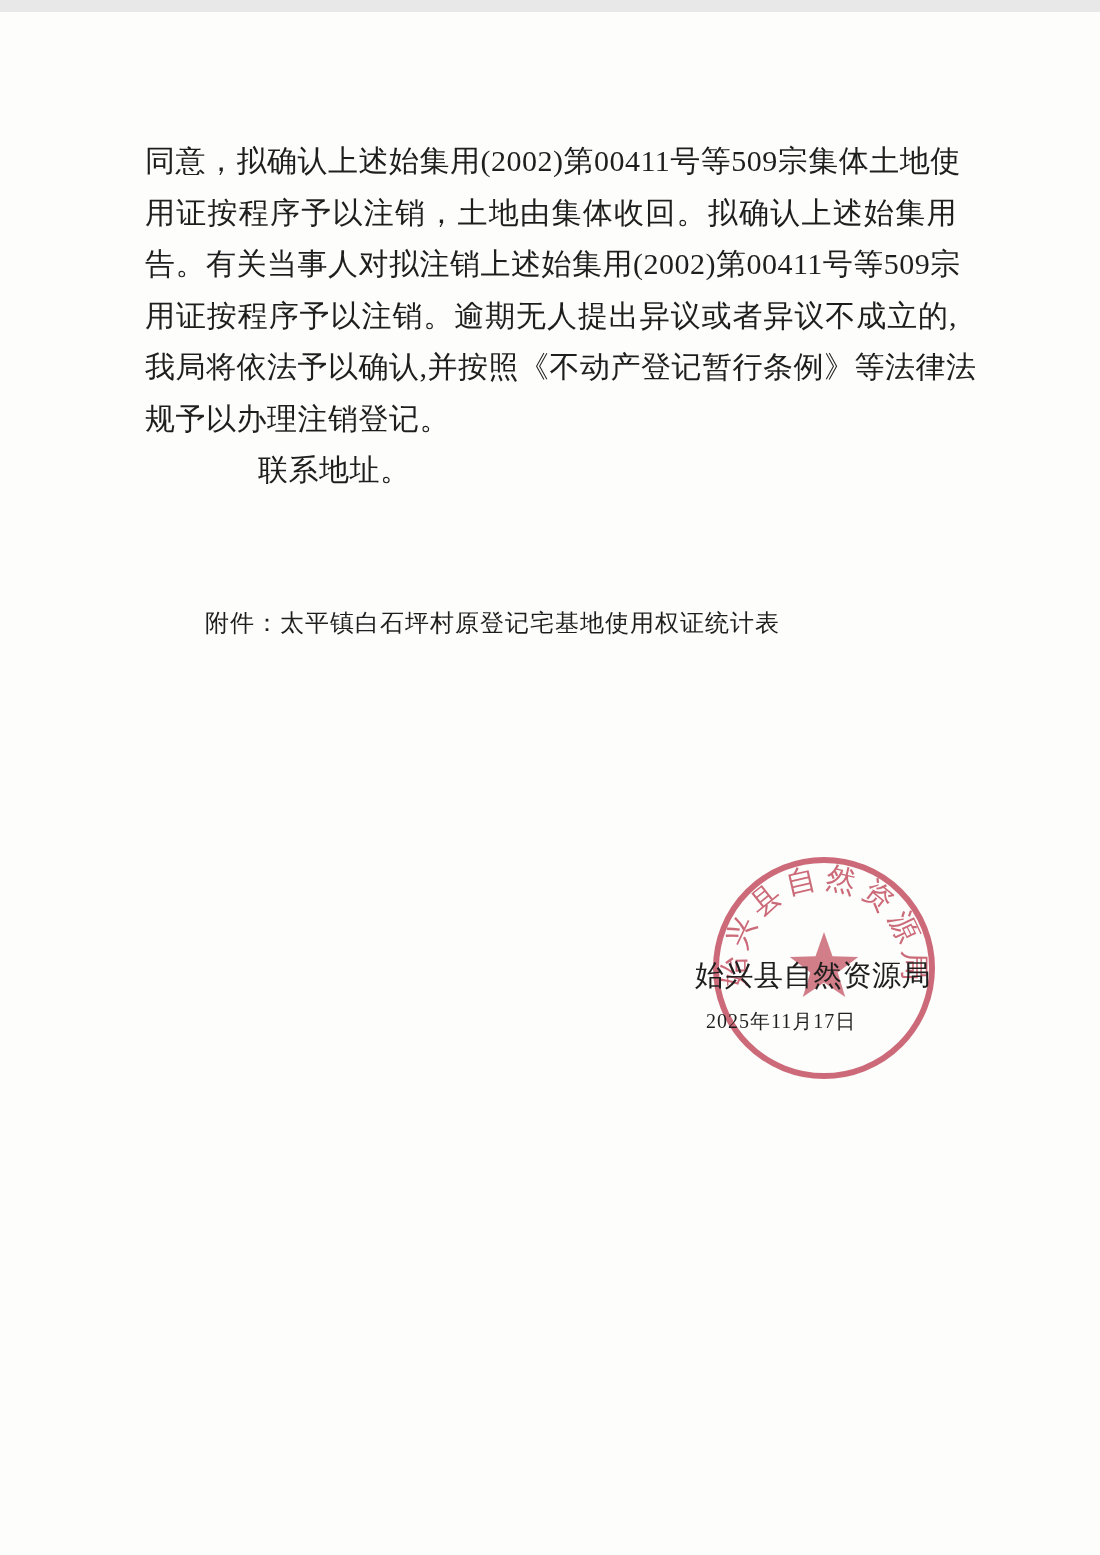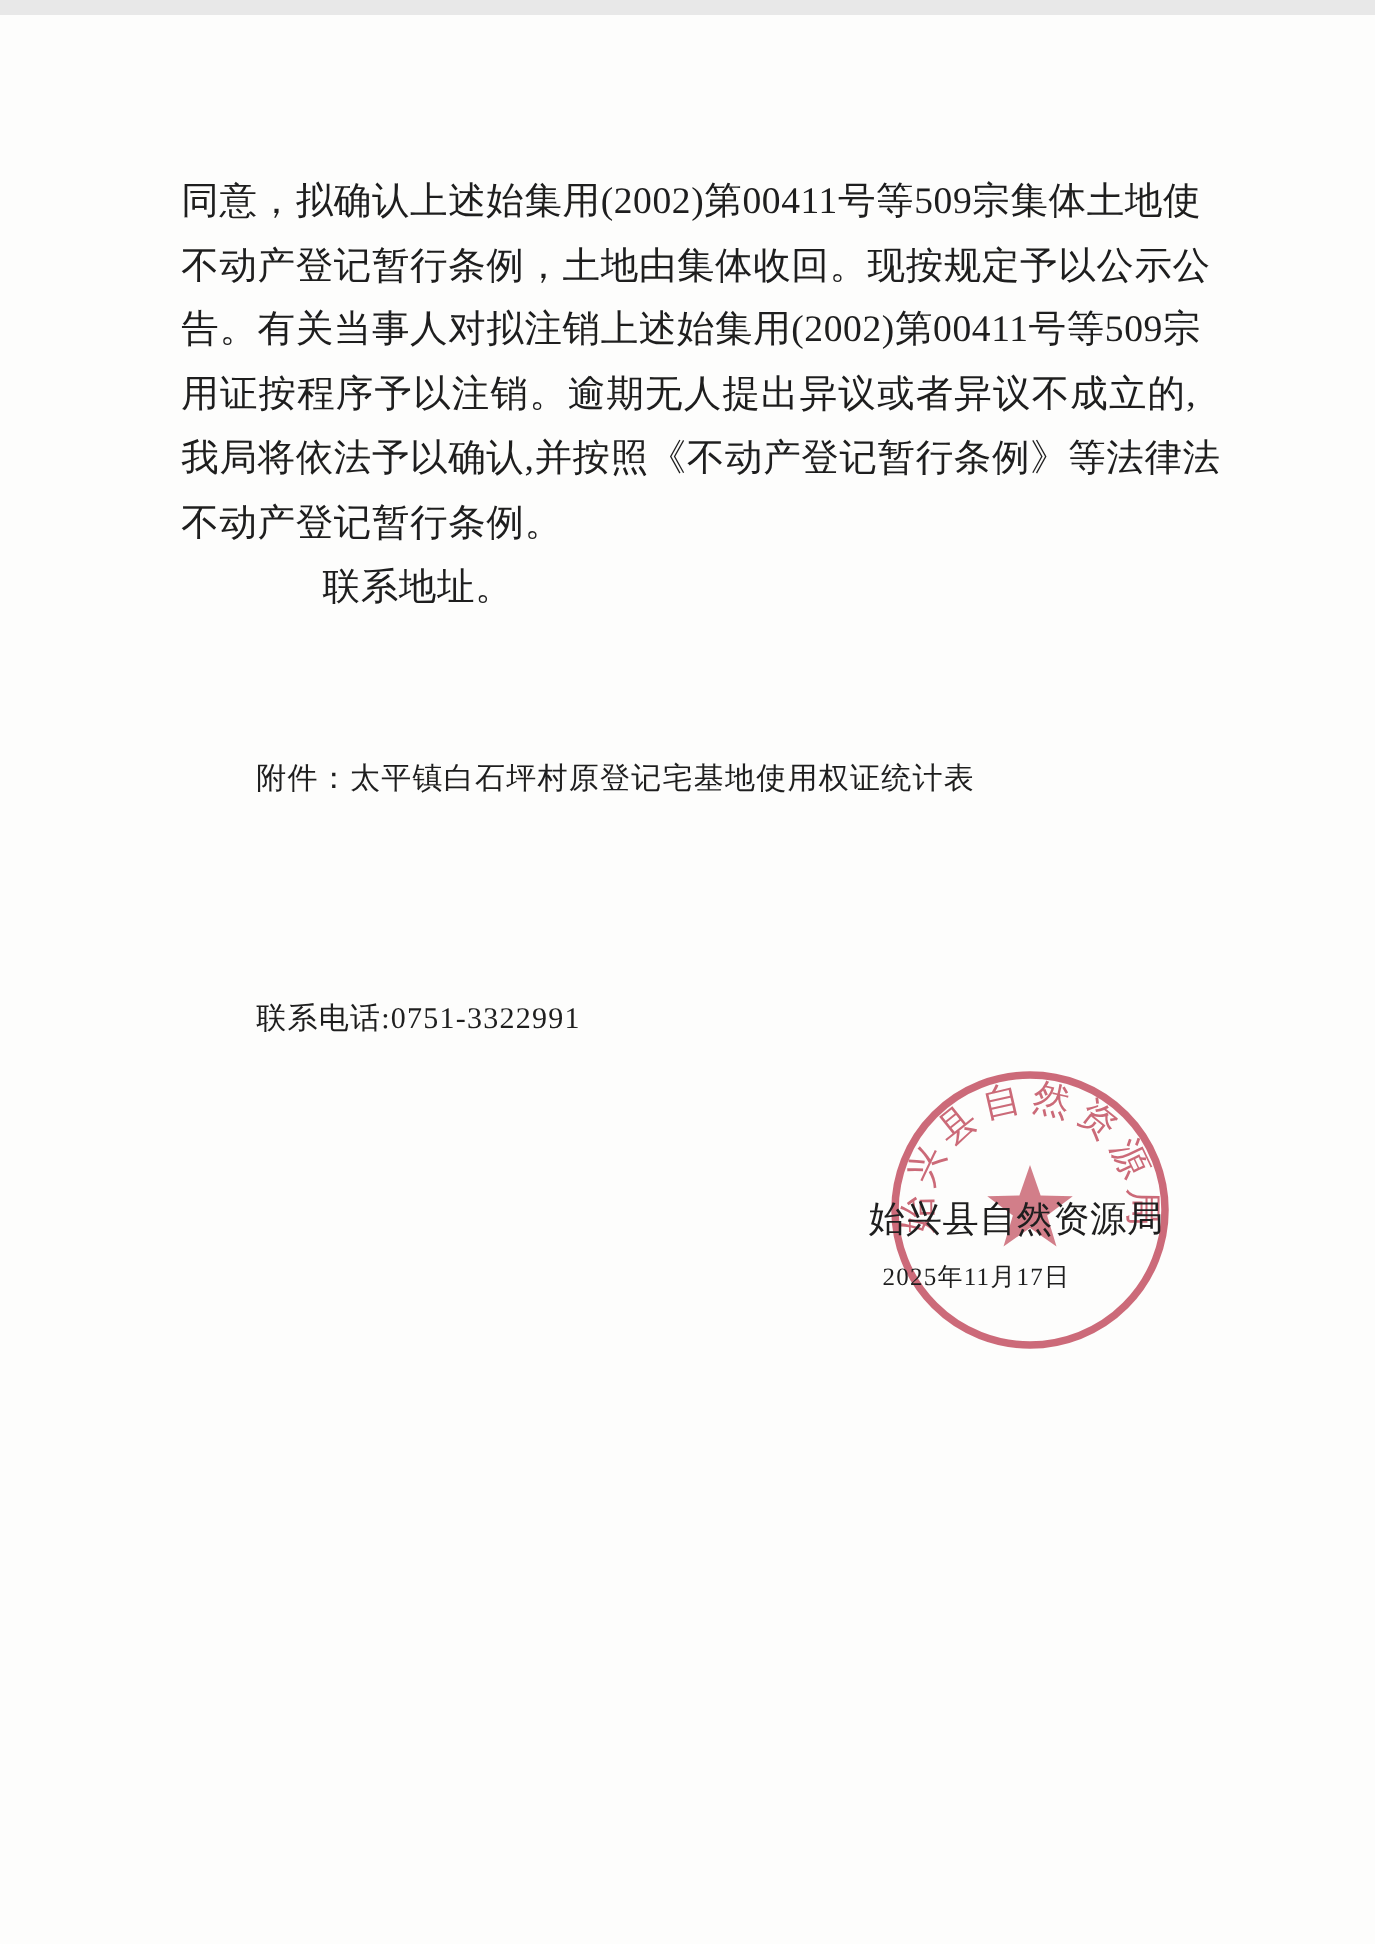--- a/index.html
+++ b/index.html
@@ -76,32 +76,31 @@
   }
   .seal svg { display: block; width: 100%; height: 100%; }
 </style>
 </head>
 <body>
 
 <div class="page">
 
   <div class="body-text">
     <div class="line">同意，拟确认上述始集用(2002)第00411号等509宗集体土地使</div>
-    <div class="line">不动产登记暂行条例，土地由集体收回。现按规定予以公示公</div>
+    <div class="line">用证按程序予以注销，土地由集体收回。拟确认上述始集用</div>
     <div class="line">告。有关当事人对拟注销上述始集用(2002)第00411号等509宗</div>
     <div class="line">用证按程序予以注销。逾期无人提出异议或者异议不成立的,</div>
     <div class="line">我局将依法予以确认,并按照《不动产登记暂行条例》等法律法</div>
-    <div class="line noj">不动产登记暂行条例。</div>
+    <div class="line noj">规予以办理注销登记。</div>
     <div class="line noj indent">联系地址。</div>
   </div>
 
   <div class="single-line attachment">附件：太平镇白石坪村原登记宅基地使用权证统计表</div>
 
 
-  <div class="single-line contact-phone">联系电话:0751-3322991</div>
 
   <div class="seal">
     <svg viewBox="0 0 280 280" xmlns="http://www.w3.org/2000/svg">
       <defs>
         <path id="ringPath" d="M 64.8 167.4 A 80 80 0 1 1 215.2 167.4" fill="none"></path>
       </defs>
       <circle cx="140" cy="140" r="108" fill="none" stroke-width="6" opacity="0.92" stroke="#c2485a"></circle>
       <text font-size="30" letter-spacing="6" font-family="Liberation Serif, DejaVu Serif, serif" opacity="0.92" fill="#c2485a">
         <textPath href="#ringPath" startOffset="50%" text-anchor="middle">始兴县自然资源局</textPath>
       </text>

